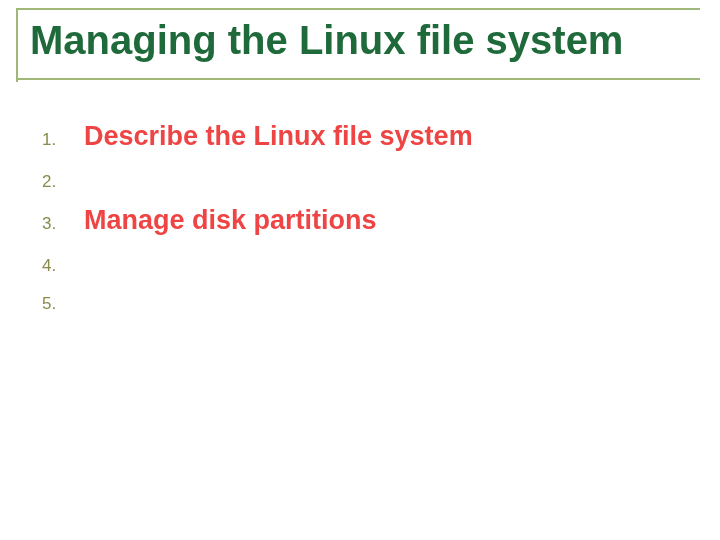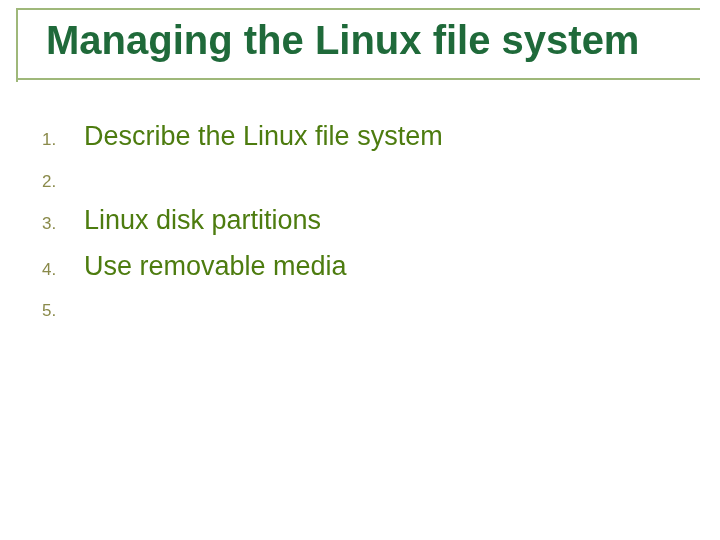--- a/index.html
+++ b/index.html
@@ -31,21 +31,20 @@
     top: 8px;
     width: 2px;
     height: 74px;
     background: #9fb87a;
   }
   .title-wrap {
     position: absolute;
     left: 30px;
     top: 18px;
     right: 20px;
-    margin-left: 16px;
   }
   .title {
     font-size: 40px;
     font-weight: bold;
     color: #1f6a3a;
     letter-spacing: 0px;
     line-height: 1.1;
   }
   .title-underline {
     position: absolute;
@@ -72,22 +71,23 @@
   .num {
     width: 42px;
     flex: 0 0 42px;
     font-size: 17px;
     color: #8a8a4a;
     text-align: left;
     padding-top: 6px;
   }
   .item-text {
     font-size: 27px;
-    color: #4d7c0f;
+    color: #ef4444;
     line-height: 1.25;
+    font-weight: bold;
   }
 </style>
 </head>
 <body>
 
 <div class="slide">
 
   <div class="frame-top"></div>
   <div class="frame-left"></div>
 
@@ -104,26 +104,25 @@
         <div class="num">1.</div>
         <div class="item-text">Describe the Linux file system</div>
       </div>
 
       <div class="row">
         <div class="num">2.</div>
       </div>
 
       <div class="row">
         <div class="num">3.</div>
-        <div class="item-text">Linux disk partitions</div>
+        <div class="item-text">Manage disk partitions</div>
       </div>
 
       <div class="row">
         <div class="num">4.</div>
-        <div class="item-text">Use removable media</div>
       </div>
 
       <div class="row">
         <div class="num">5.</div>
       </div>
 
     </div>
   </div>
 </div>
 

